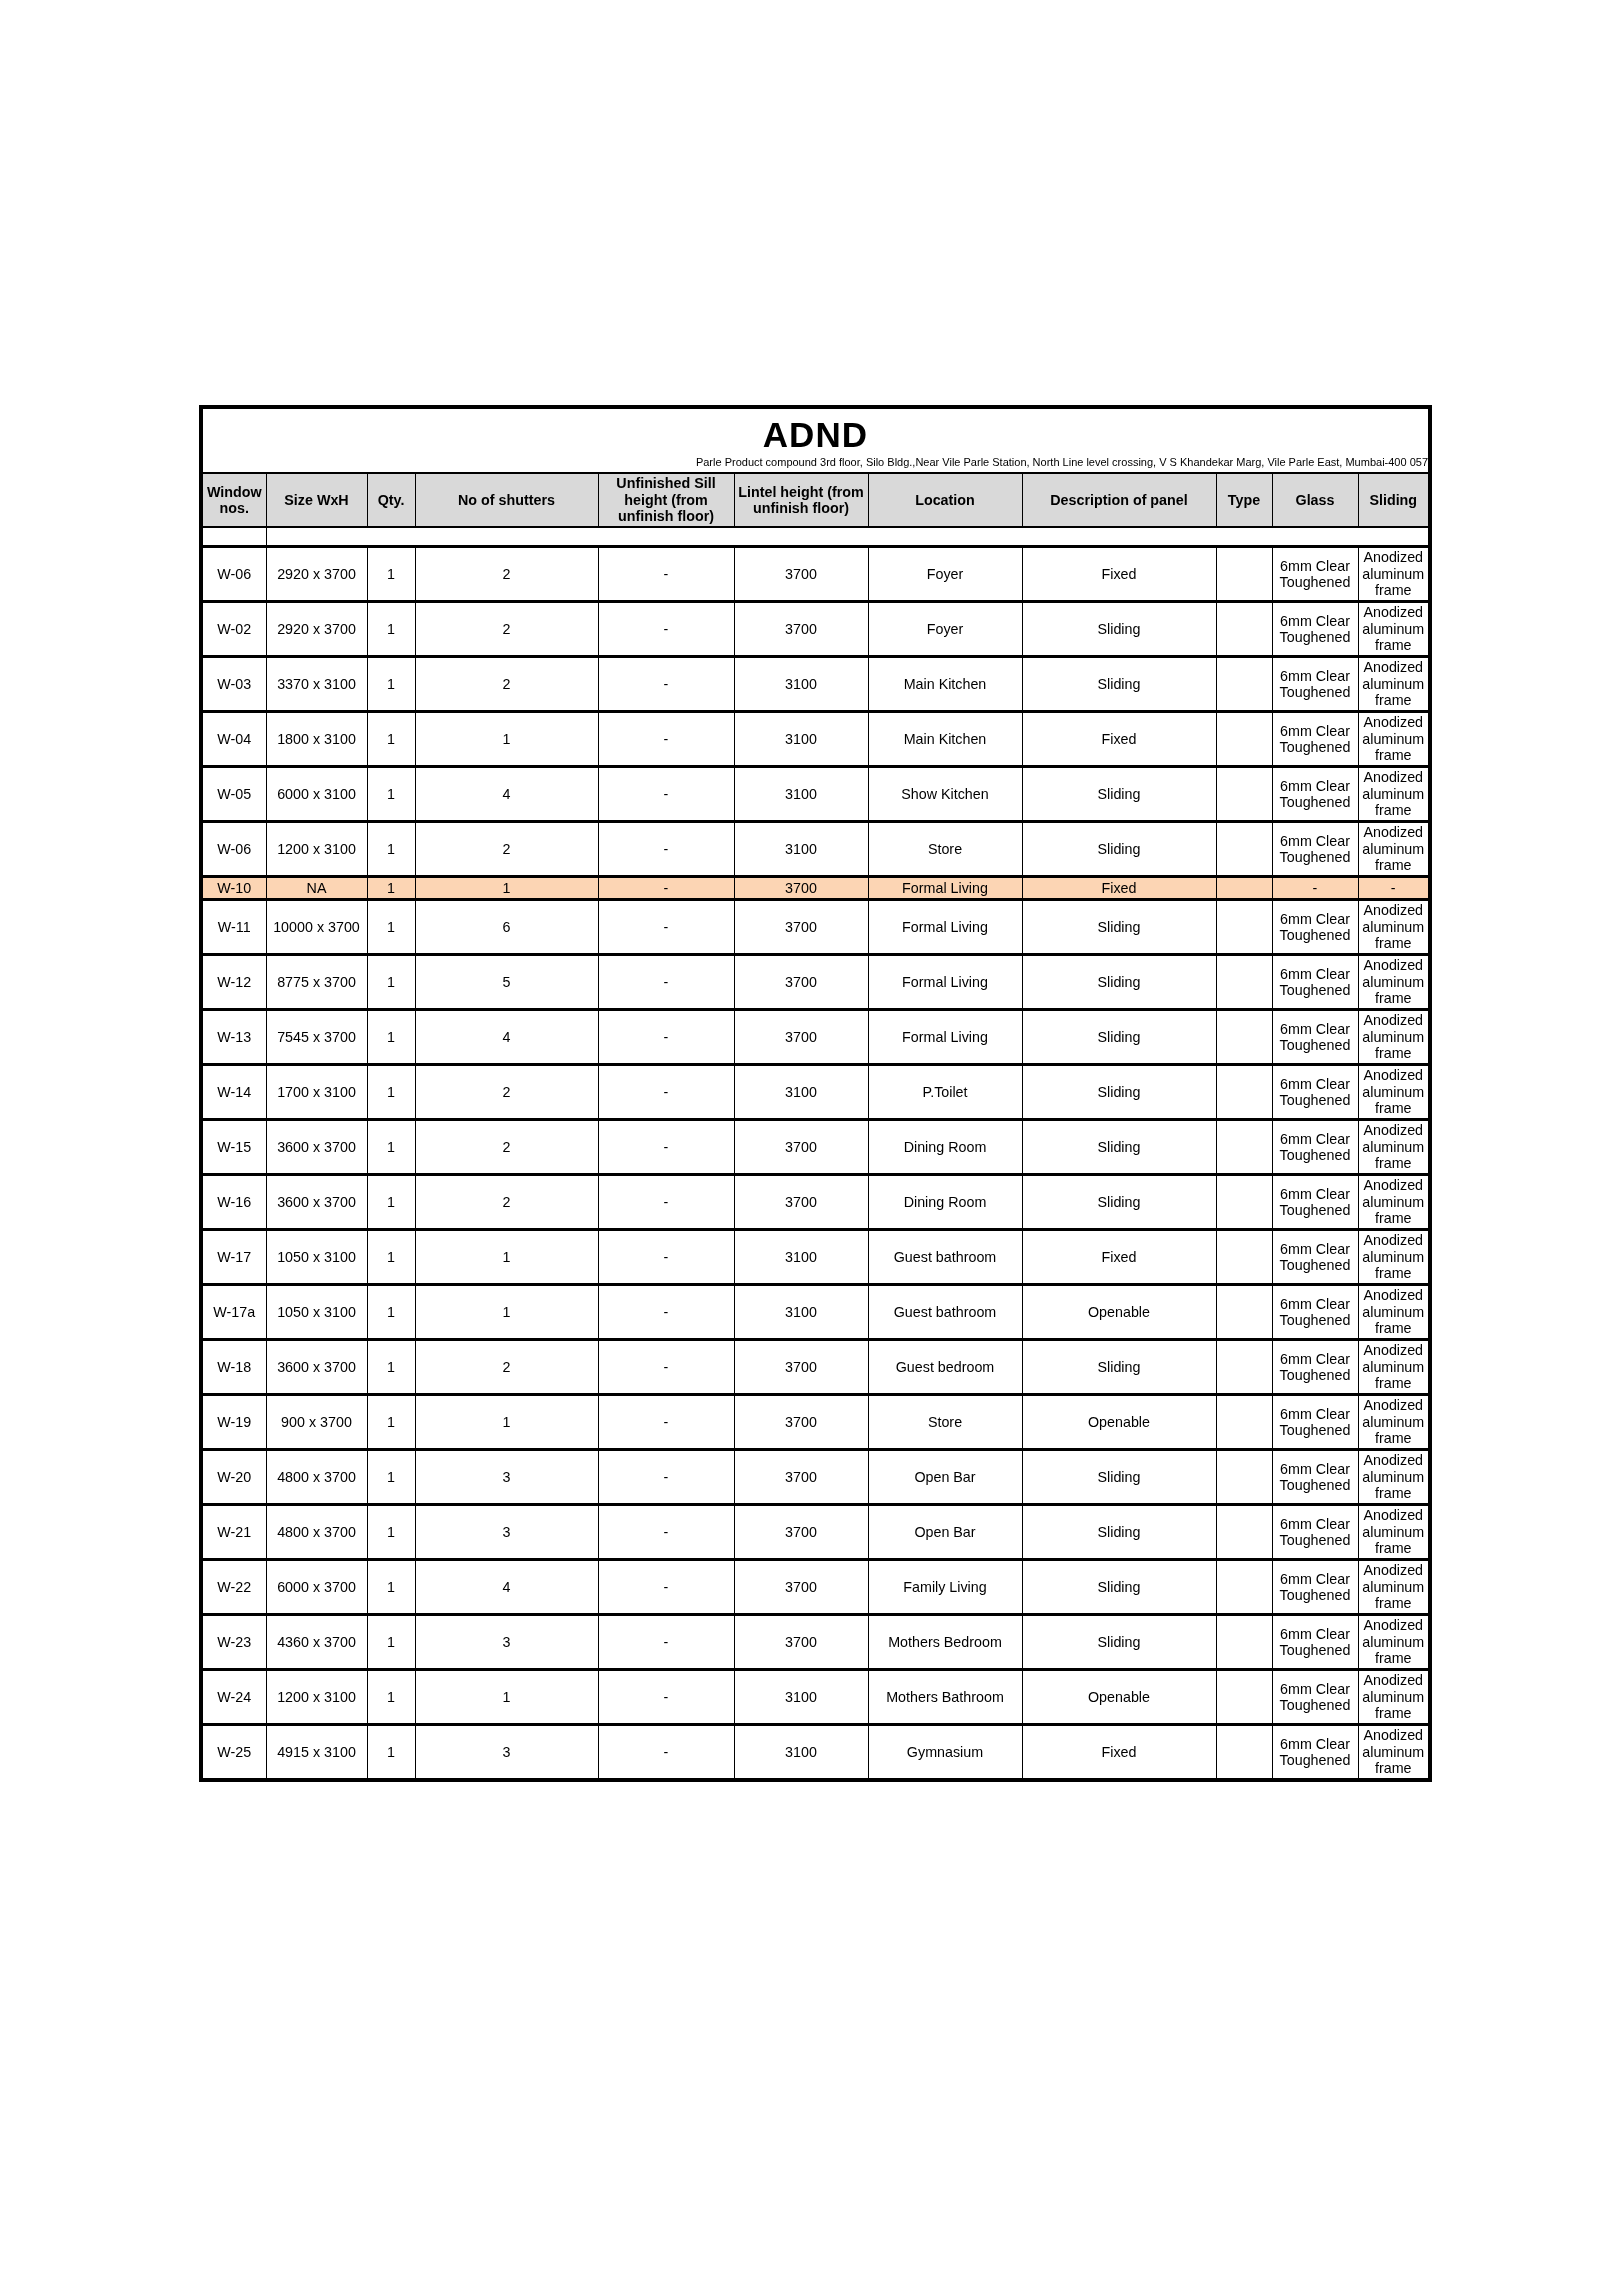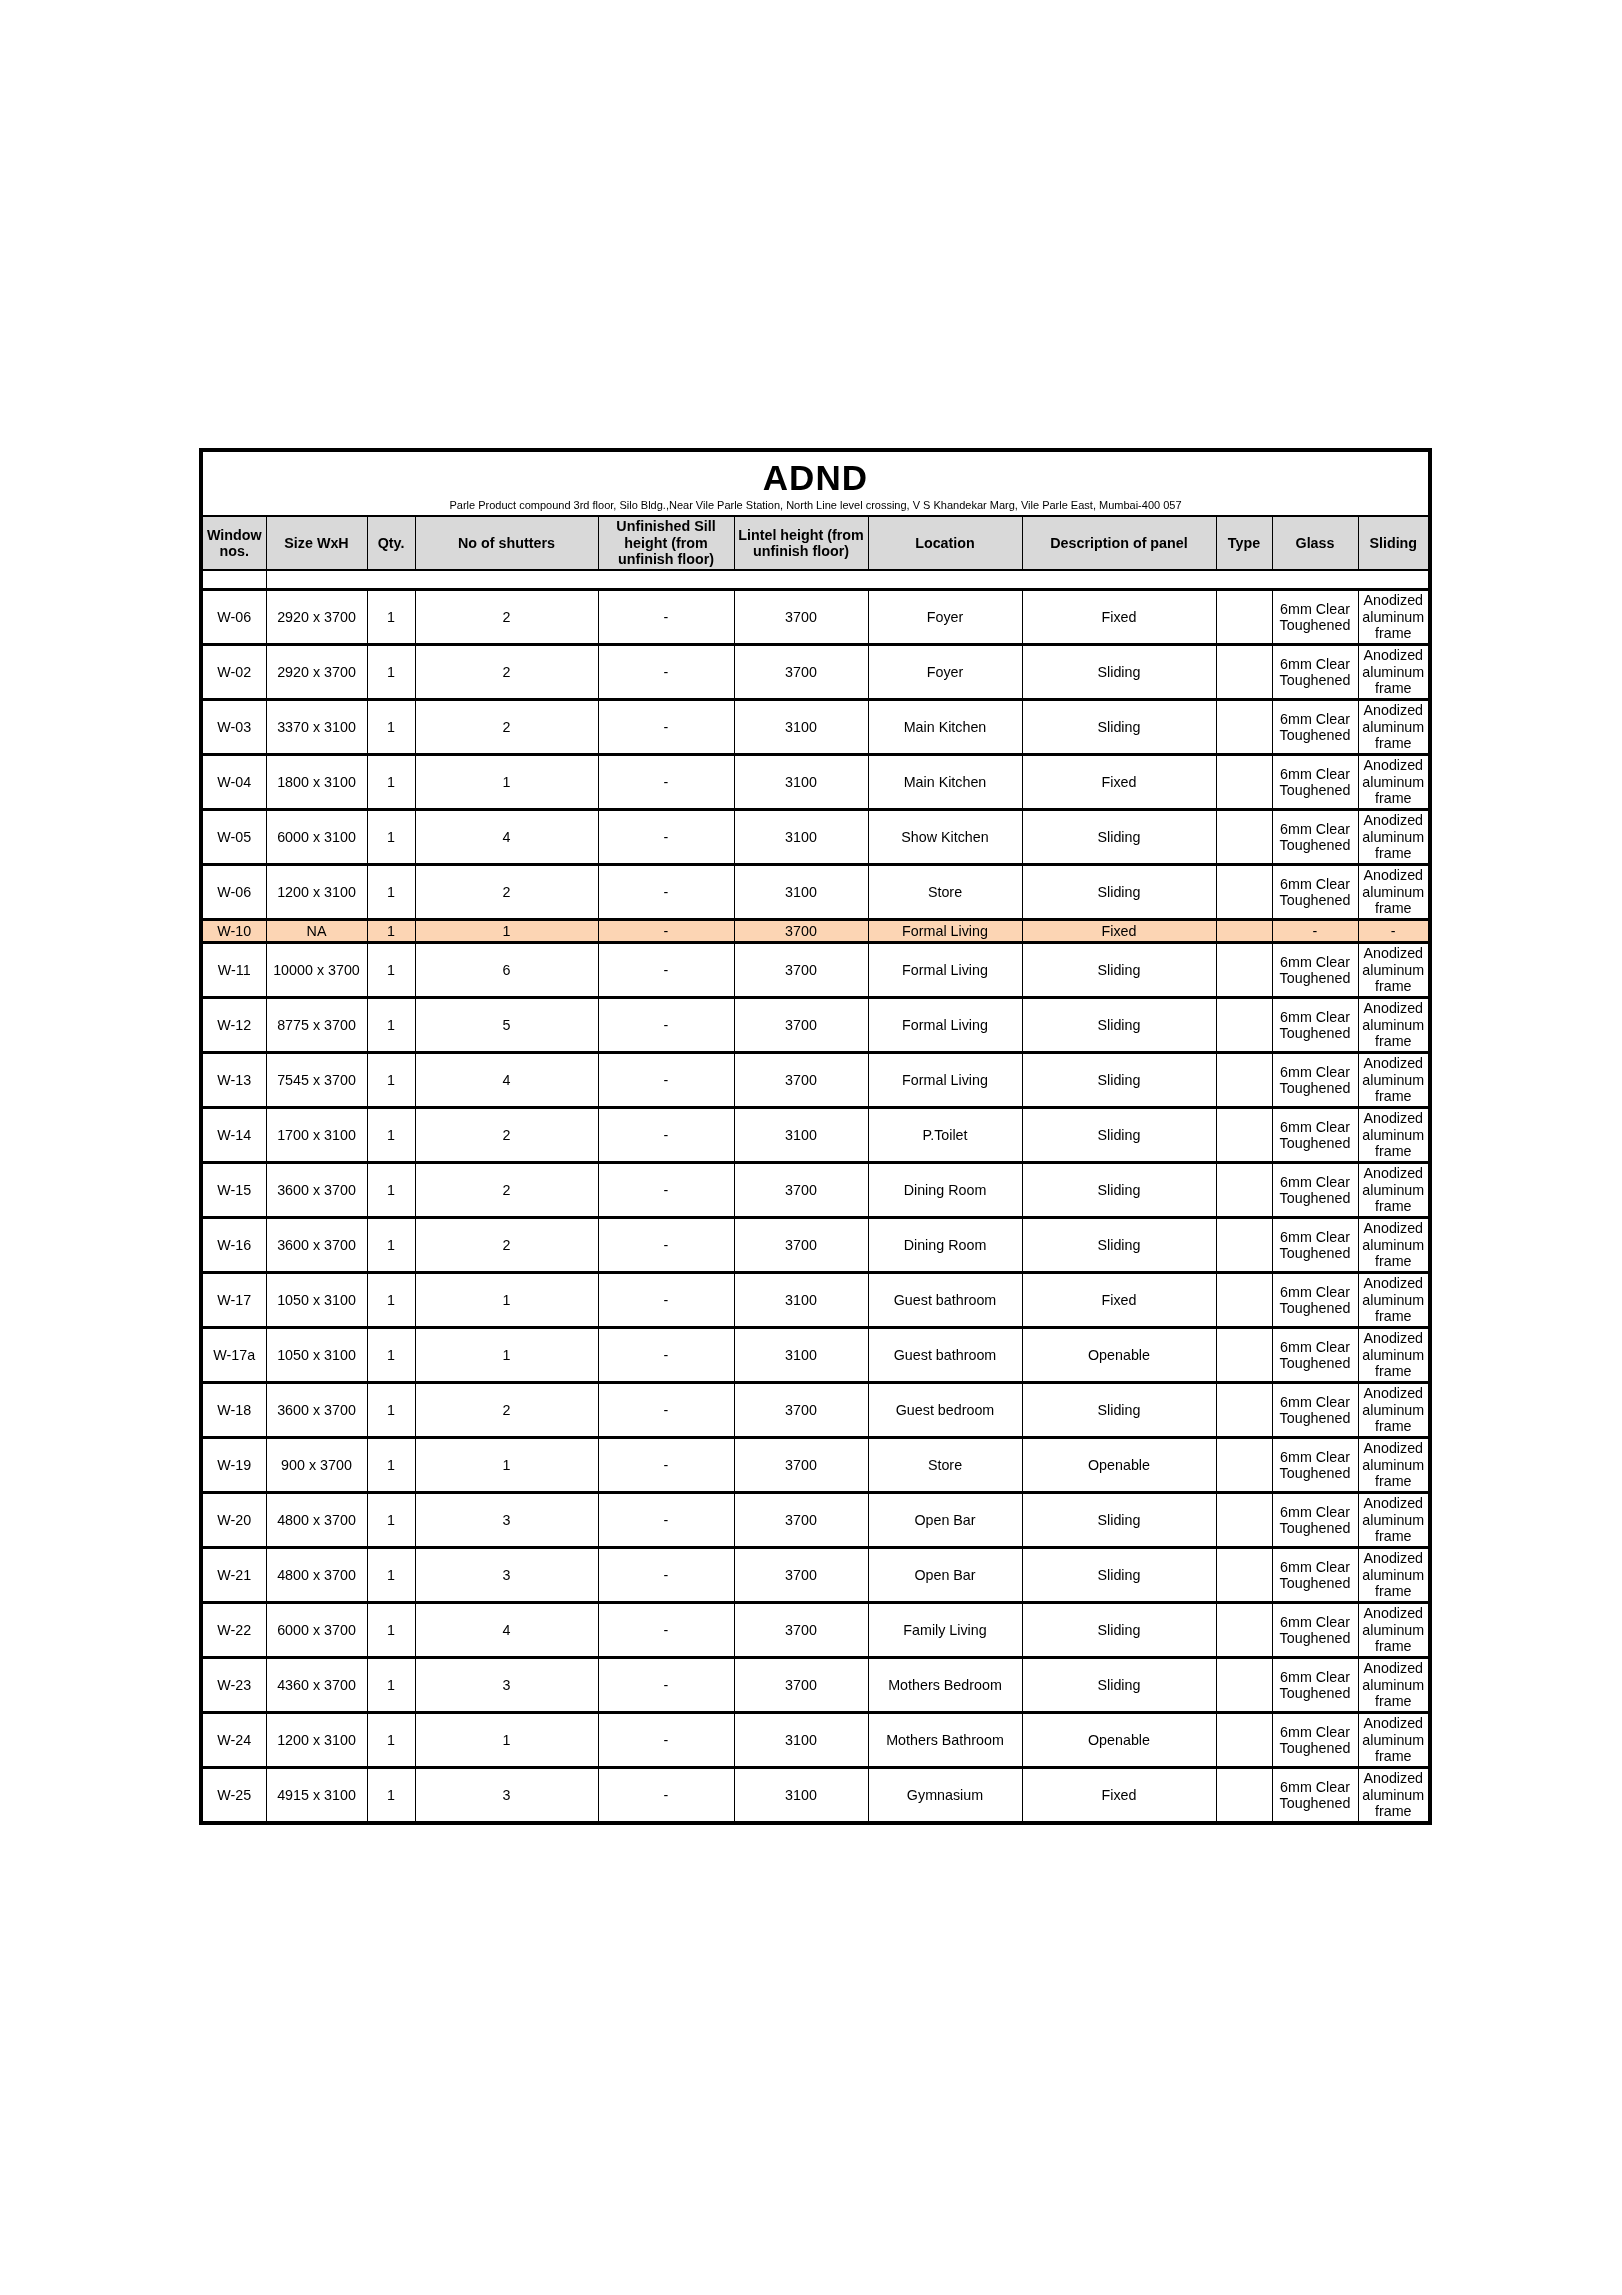--- a/index.html
+++ b/index.html
@@ -10,21 +10,21 @@
   body {
     width: 1623px;
     height: 2295px;
     position: relative;
     font-family: "Liberation Sans", sans-serif;
     color: #000;
   }
   .sheet {
     position: absolute;
     left: 199px;
-    top: 448px;
+    top: 405px;
   }
   table.schedule {
     border-collapse: collapse;
     table-layout: fixed;
     border: 4.8px solid #000;
     background: #fff;
   }
   td, th {
     border-left: 1.6px solid #000;
     border-right: 1.6px solid #000;
@@ -49,20 +49,21 @@
     font-size: 35px;
     font-weight: bold;
     letter-spacing: 1.1px;
     line-height: 37px;
     margin-top: 3.2px;
   }
   .company-address {
     font-size: 11px;
     line-height: 12.7px;
     margin-top: 3.2px;
+    text-align: right;
   }
   tr.project-row td {
     height: 18px;
     background: #D9D9D9;
     font-weight: bold;
     font-size: 15px;
     border-left: 0;
     border-right: 0;
     border-bottom: 2.1px solid #000;
   }

